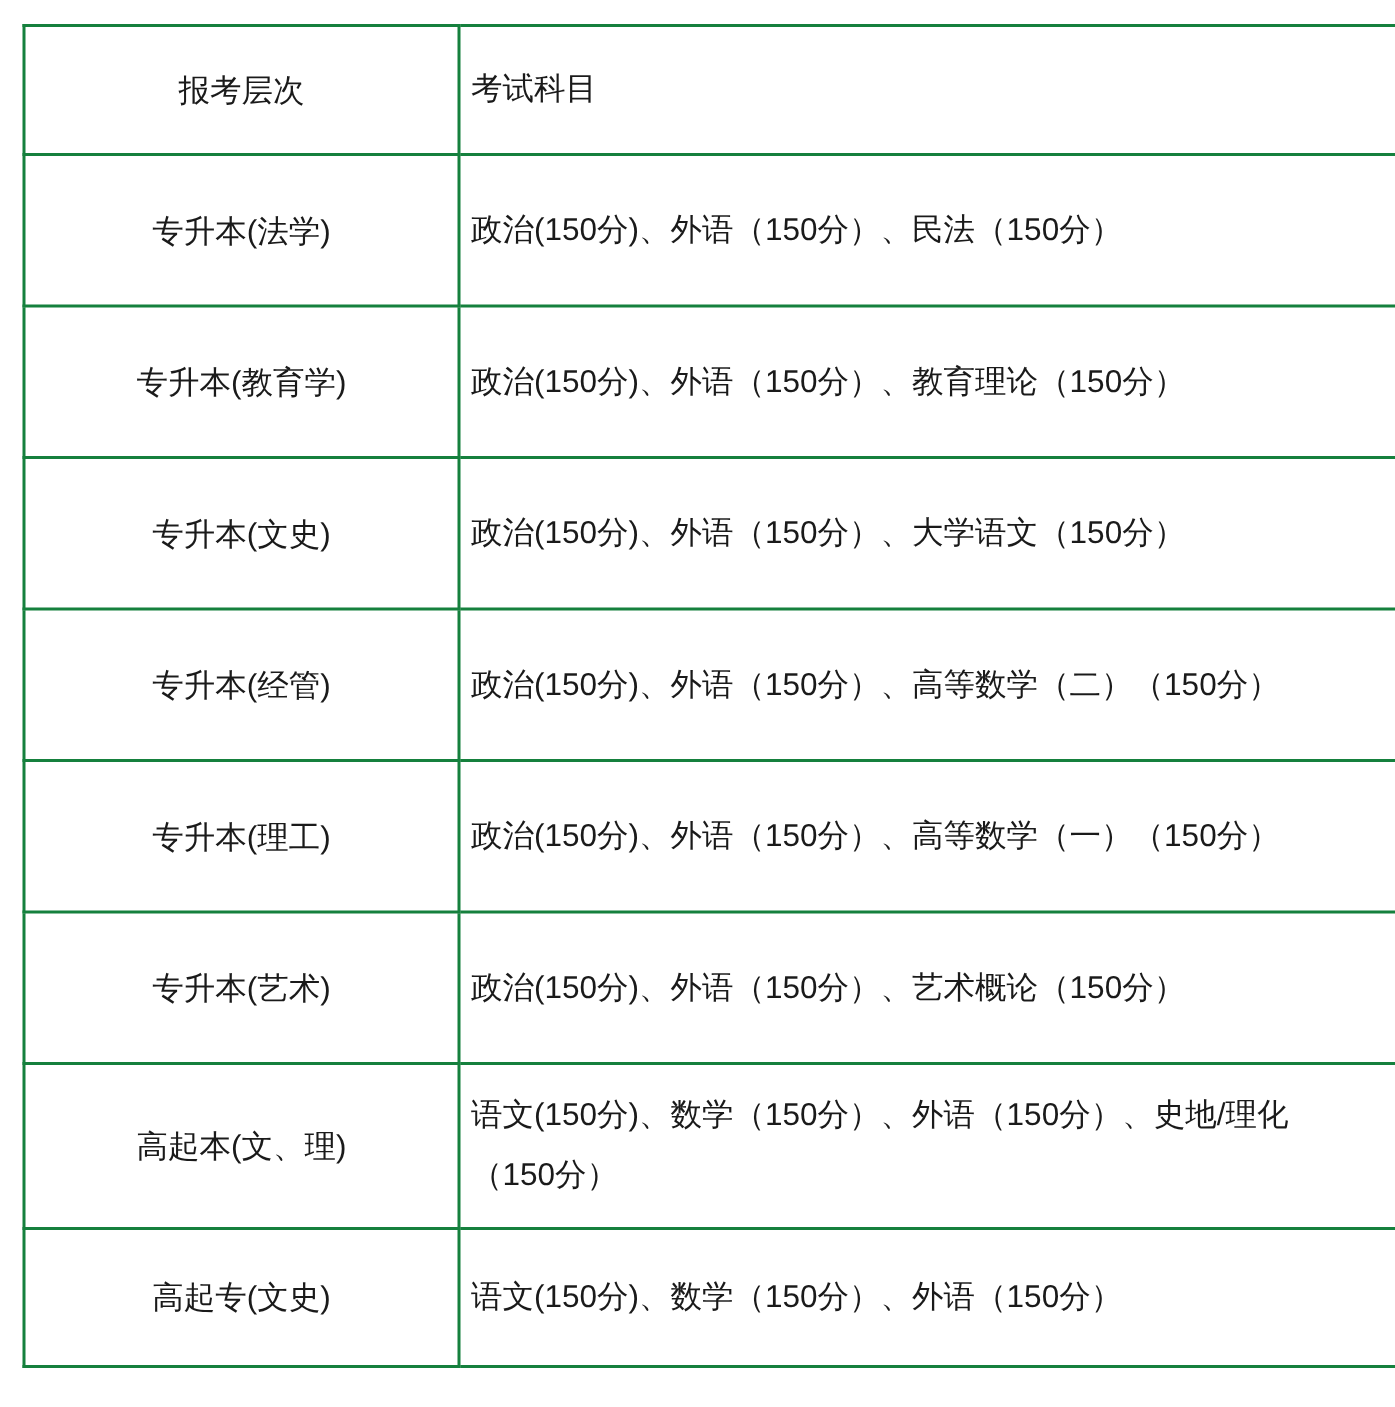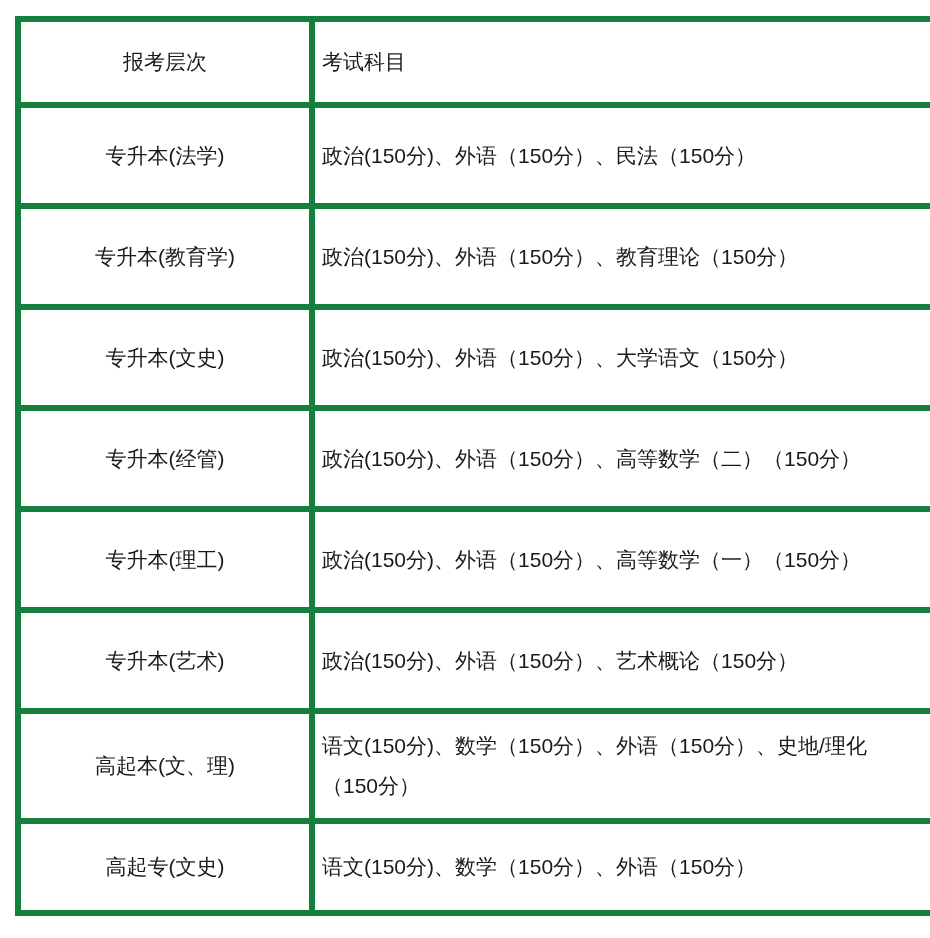--- a/index.html
+++ b/index.html
@@ -19,21 +19,21 @@
     left: 15px;
     top: 16px;
     width: 900px;
     border-collapse: collapse;
     table-layout: fixed;
     font-size: 21px;
     color: #1a1a1a;
   }
   .exam-table th,
   .exam-table td {
-    border: 6px solid #15803d;
+    border: 2px solid #15803d;
     font-weight: 400;
     vertical-align: middle;
     background: #ffffff;
   }
   .col-level {
     width: 280px;
     text-align: center;
     padding: 0 4px;
   }
   .col-subjects {

